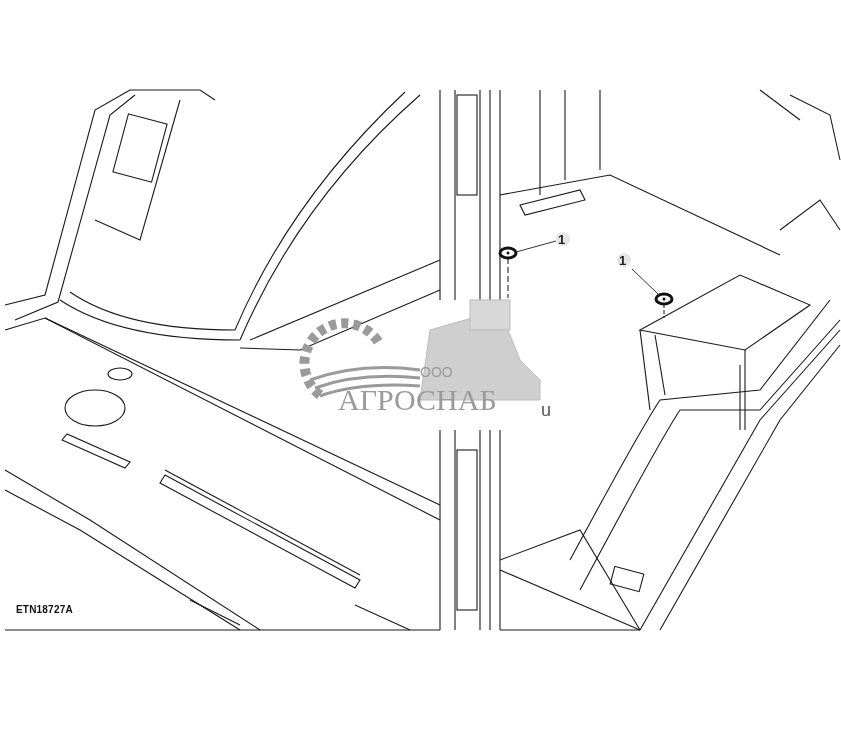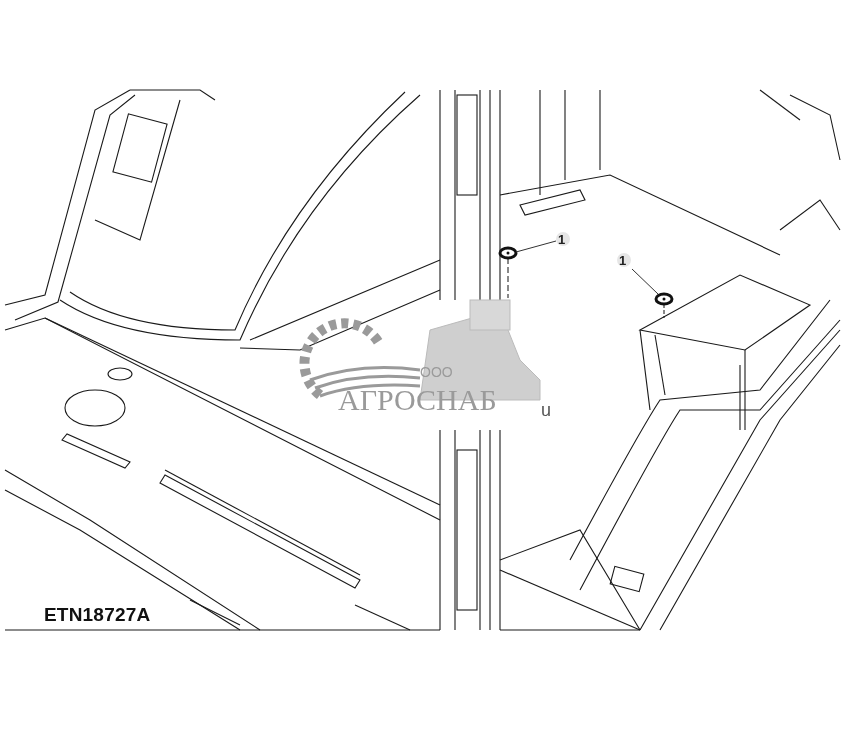--- a/index.html
+++ b/index.html
@@ -1,18 +1,18 @@
 <!DOCTYPE html>
 <html><head>
 <meta charset="utf-8">
 <style>
   html, body { margin:0; padding:0; background:#ffffff; }
   body { width:841px; height:731px; position:relative; overflow:hidden; font-family:"Liberation Sans", sans-serif; }
   #diagram { position:absolute; left:0; top:0; width:841px; height:731px; }
-  .figure-id { position:absolute; left:16px; top:604px; font-size:19px; font-weight:bold; color:#111; letter-spacing:0.2px;margin-left:28px; }
+  .figure-id { position:absolute; left:16px; top:604px; font-size:10px; font-weight:bold; color:#111; letter-spacing:0.2px; }
   .callout-text { font-family:"Liberation Sans", sans-serif; font-weight:bold; font-size:13px; fill:#222; }
   .wm-text { font-family:"Liberation Serif", serif; font-size:30px; fill:#9a9a9a; }
   .wm-small { font-family:"Liberation Sans", sans-serif; font-size:14px; fill:#9a9a9a; }
 </style>
 </head>
 <body>
 
 <svg id="diagram" viewBox="0 0 841 731" xmlns="http://www.w3.org/2000/svg">
   <g fill="none" stroke="#1a1a1a" stroke-width="1.1">
 

